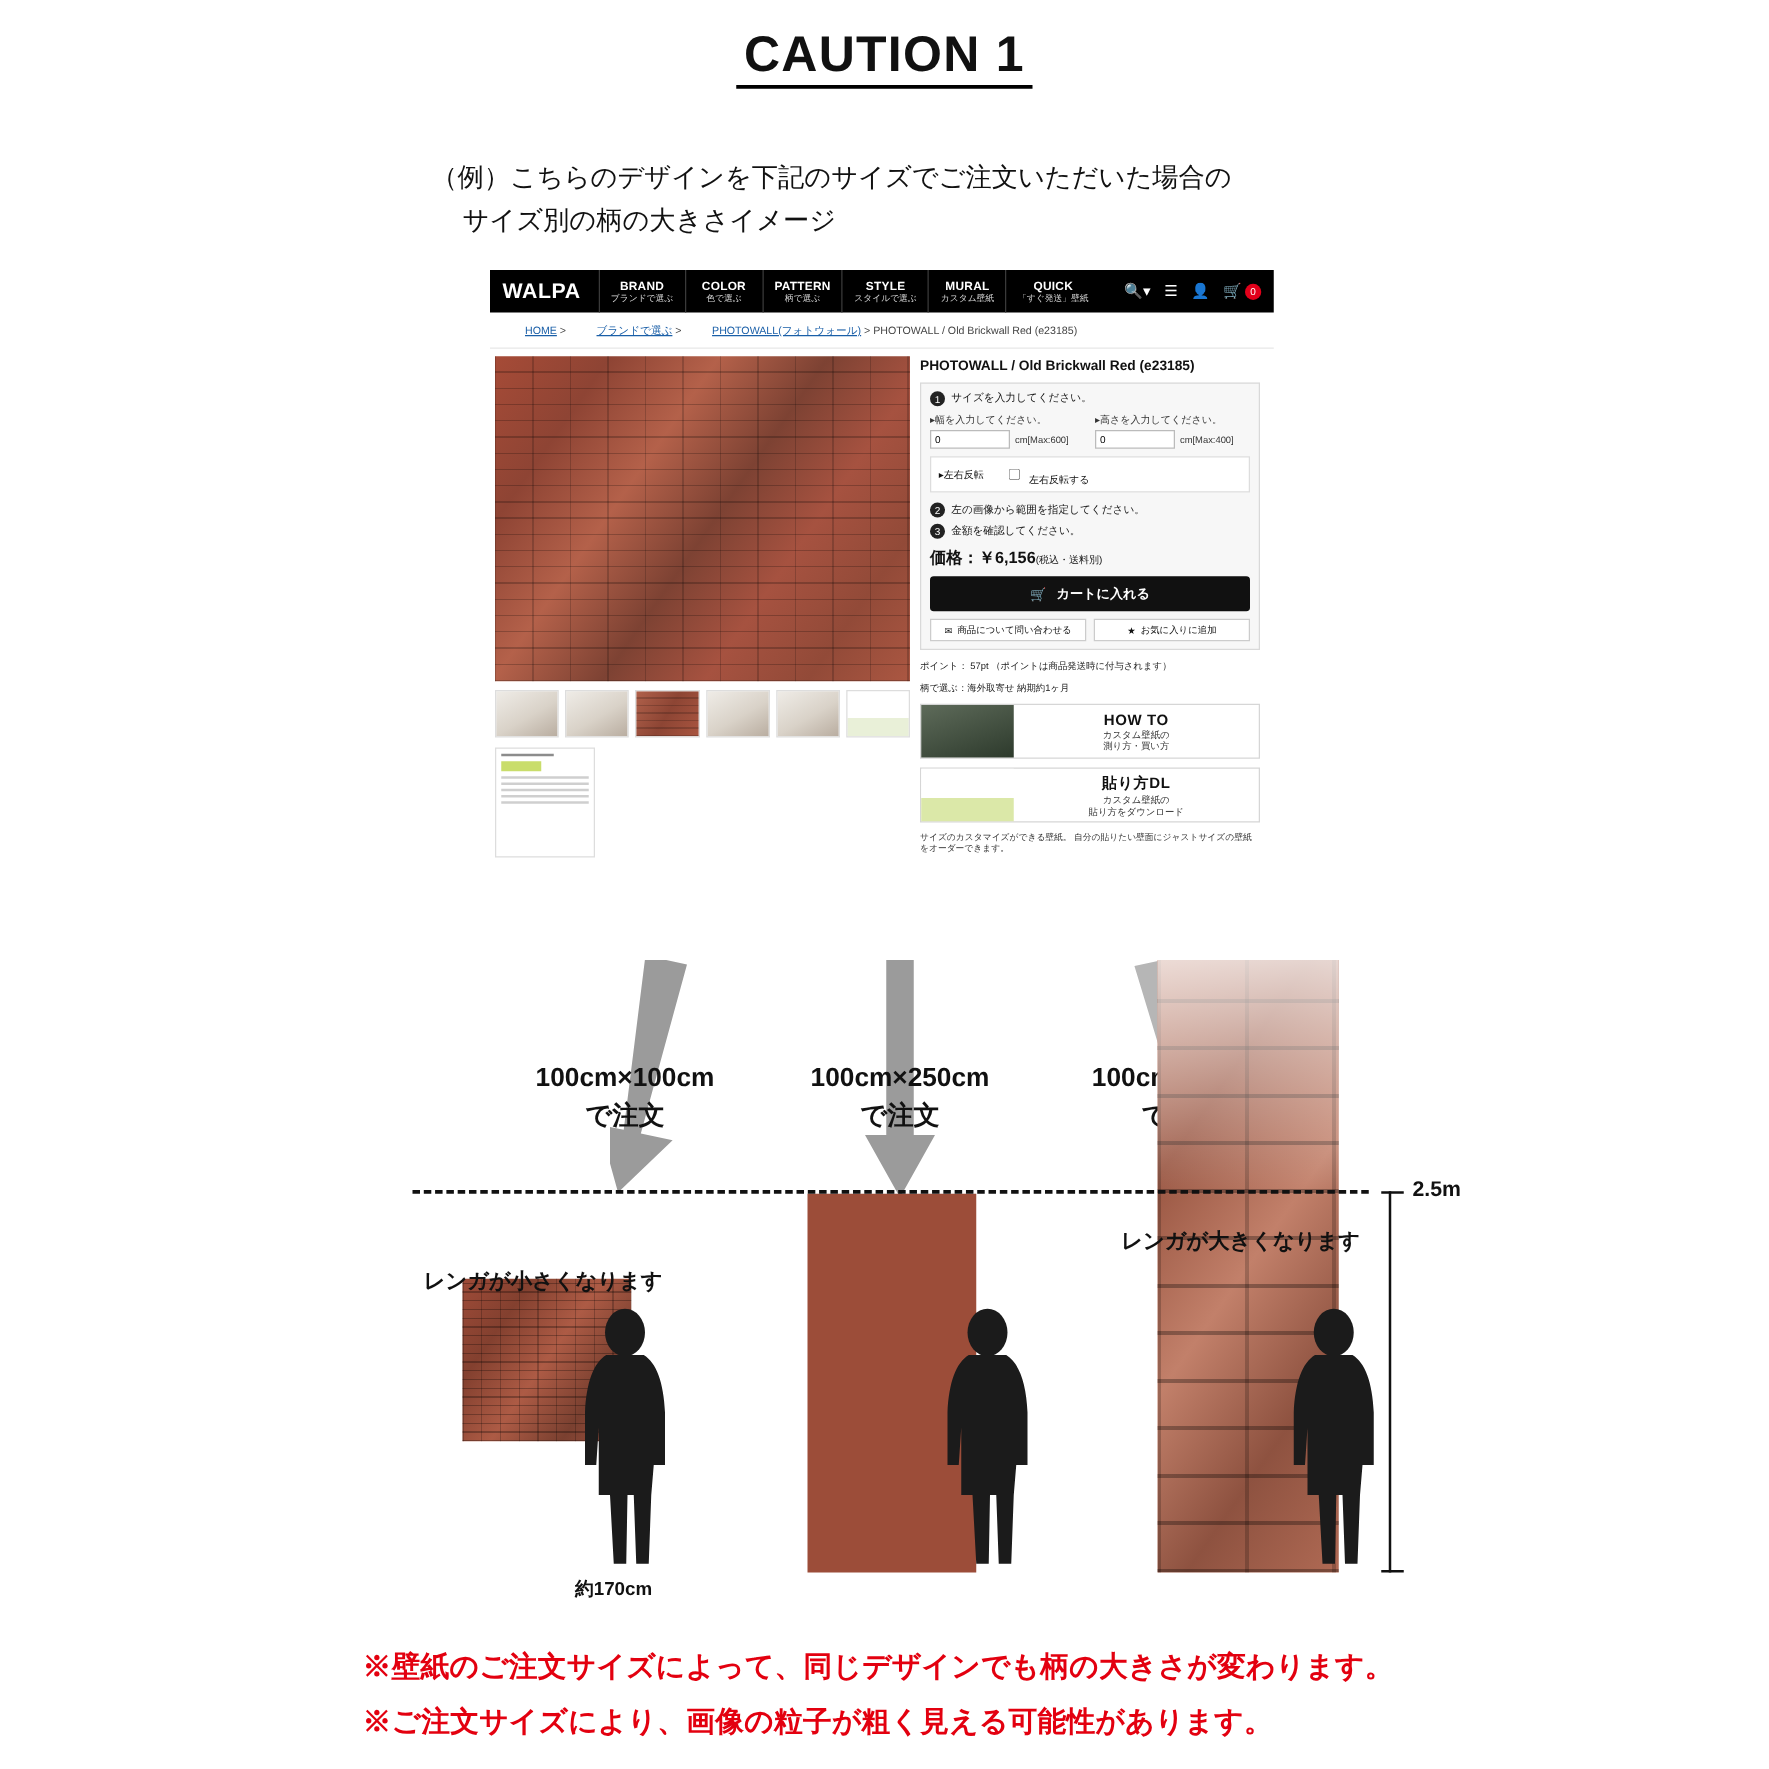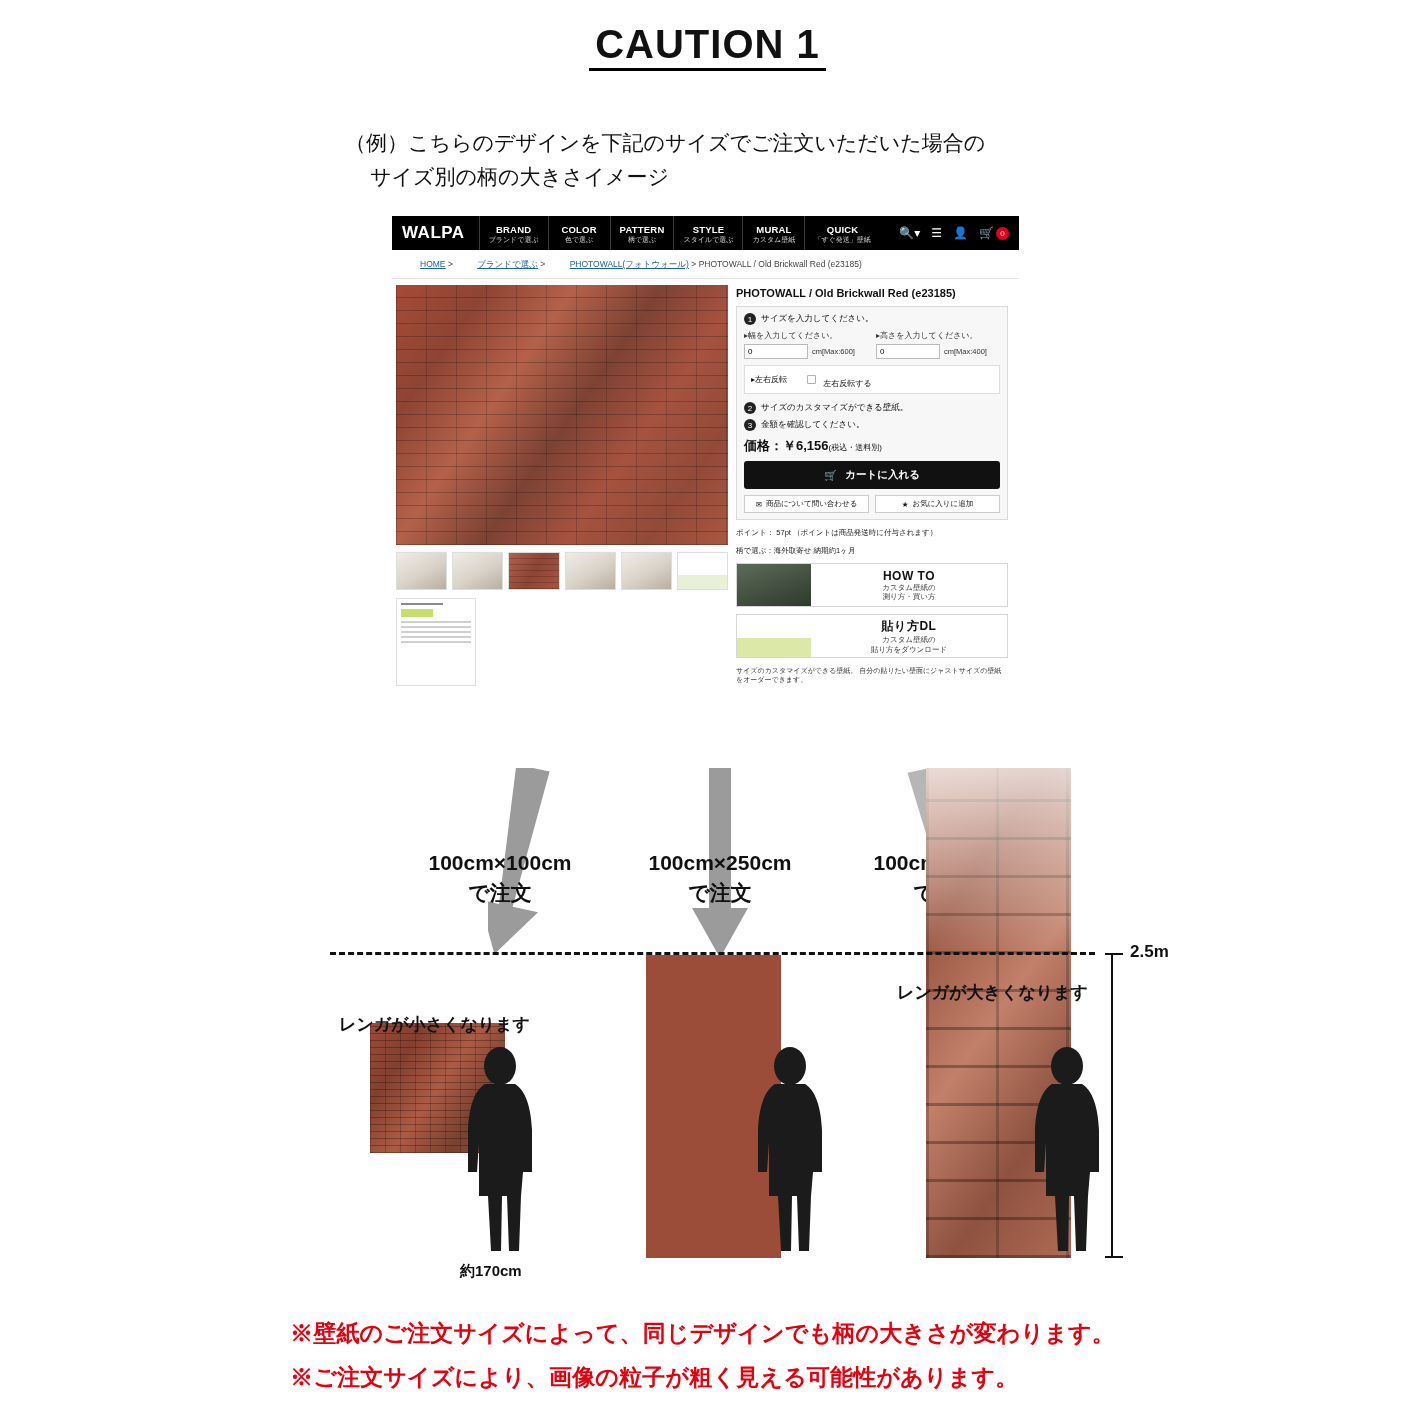--- a/index.html
+++ b/index.html
@@ -331,21 +331,21 @@
         <div class="flipbox">
           <span>▸左右反転</span>
           <label>
             <input type="checkbox" style="transform: scale(0.7);">
             <span>左右反転する</span>
           </label>
         </div>
 
         <div class="step" style="margin-top:8px;">
           <span class="num">2</span>
-          <span>サイズのカスタマイズができる壁紙。</span>
+          <span>左の画像から範囲を指定してください。</span>
         </div>
         <div class="step">
           <span class="num">3</span>
           <span>金額を確認してください。</span>
         </div>
 
         <div class="price">
           <span>価格：</span><span class="yen">￥6,156</span><span class="tax">(税込・送料別)</span>
         </div>
 

